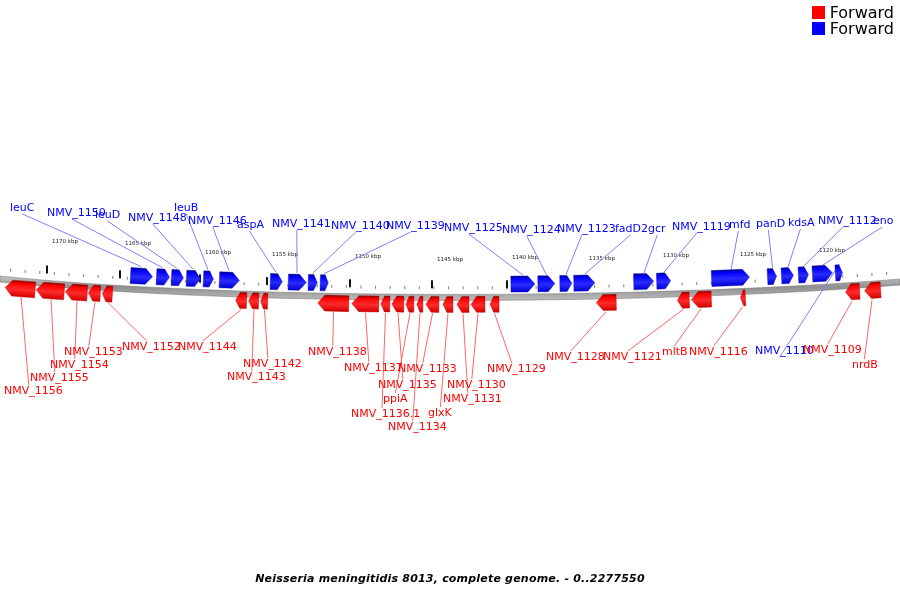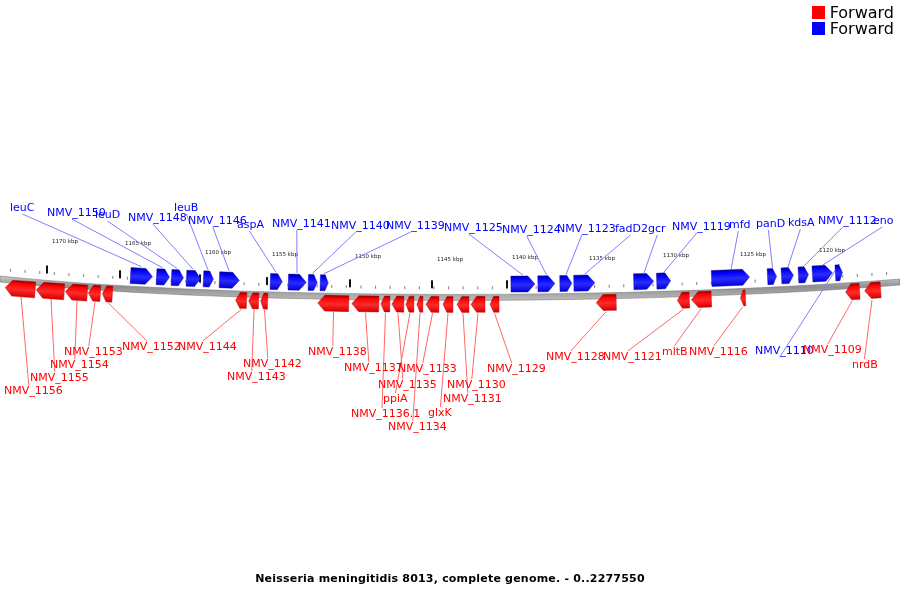--- a/index.html
+++ b/index.html
@@ -11,21 +11,21 @@
   #stage{position:absolute;left:0;top:0;width:900px;height:600px;}
   svg#map{position:absolute;left:0;top:0;width:900px;height:600px;}
 
   .legend-box{position:absolute;right:6px;top:6px;display:flex;flex-direction:column;gap:3px;}
   .legend-row{display:flex;align-items:center;gap:5px;height:13px;}
   .legend-swatch{width:13px;height:13px;display:block;}
   .legend-label{font-size:16px;color:#000;line-height:13px;white-space:nowrap;}
 
   .caption{
     position:absolute;left:0;right:0;top:572px;text-align:center;
-    font-size:11px;font-weight:bold;color:#000;letter-spacing:.2px;
+    font-size:11px;font-weight:bold;color:#000;letter-spacing:.2px;font-style:italic;
   }
 
   .glabel{font-size:11px;white-space:pre;}
   .glabel.fwd{fill:#ff0000;}
   .glabel.rev{fill:#0000ff;}
   .lead{stroke-width:1;fill:none;}
   .lead.fwd{stroke:#ff6666;}
   .lead.rev{stroke:#8080ff;}
   .ruler-label{font-size:5.5px;fill:#222;}
 </style>

